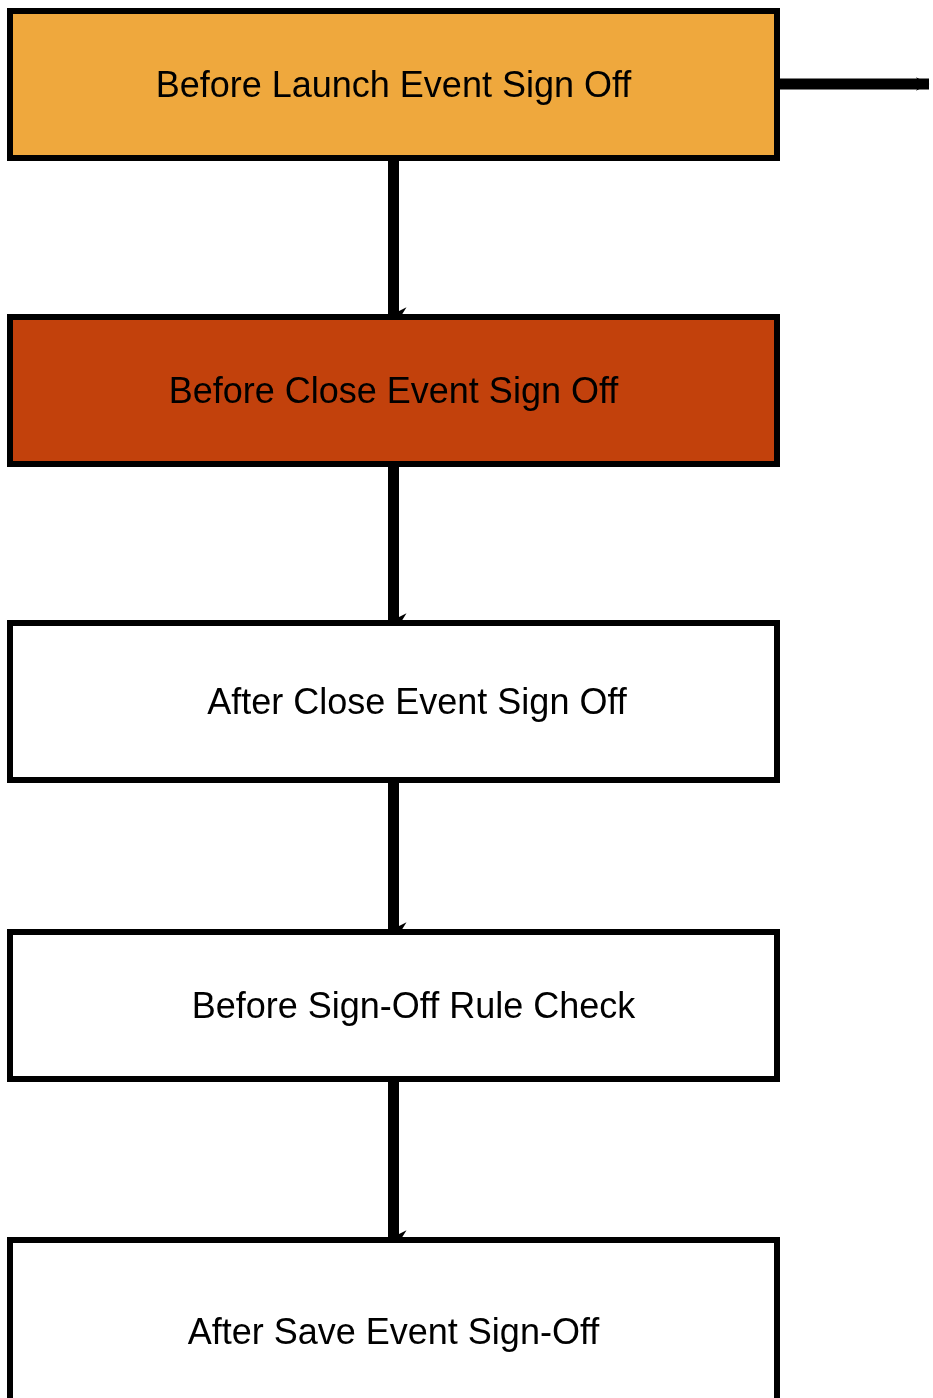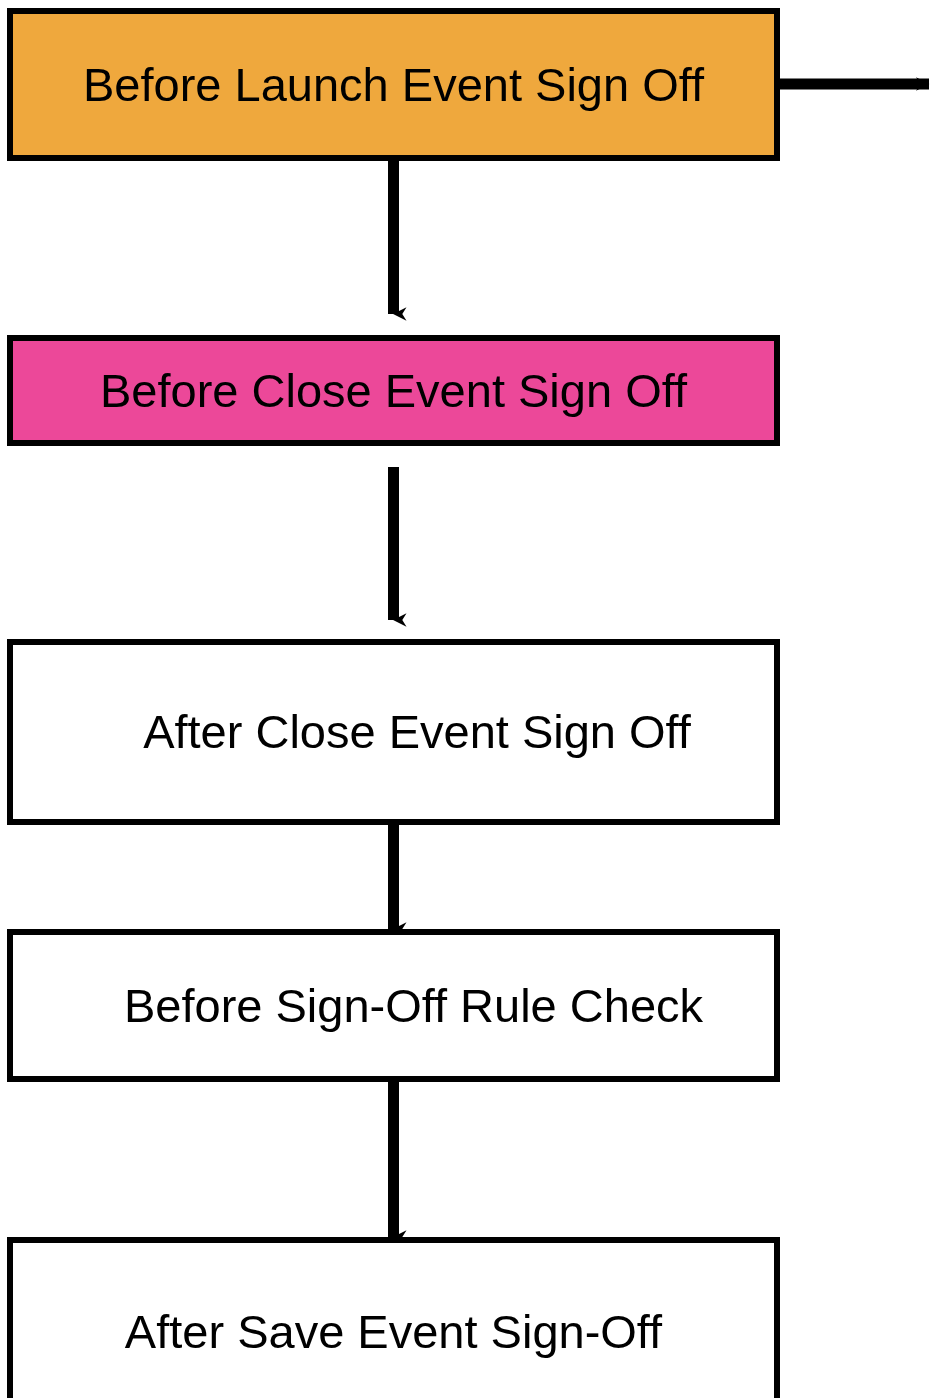--- a/index.html
+++ b/index.html
@@ -29,21 +29,21 @@
     border: 6px solid #000000;
     display: flex;
     align-items: center;
     justify-content: center;
     left: 7px;
     width: 773px;
   }
 
   .node-label {
     font-family: "Liberation Sans", sans-serif;
-    font-size: 47px;
+    font-size: 36px;
     line-height: 1.05;
     color: #000000;
     text-align: center;
     white-space: nowrap;
     letter-spacing: 0px;
   }
 
   .edge-svg {
     position: absolute;
     left: 0;
@@ -77,25 +77,25 @@
 
     <line x1="393.5" y1="1082" x2="393.5" y2="1237" stroke="#000000" stroke-width="11" marker-end="url(#arrowDown)"></line>
 
     <line x1="780" y1="84" x2="929" y2="84" stroke="#000000" stroke-width="11" marker-end="url(#arrowRight)"></line>
   </svg>
 
   <div class="node" style="top:8px; height:153px; background:#efa83d;">
     <span class="node-label">Before Launch Event Sign Off</span>
   </div>
 
-  <div class="node" style="top:314px; height:111px; background:#ec4899;margin-top:21px;">
+  <div class="node" style="top:314px; height:153px; background:#c2410c;">
     <span class="node-label">Before Close Event Sign Off</span>
   </div>
 
-  <div class="node" style="top:639px; height:186px; background:#ffffff;padding-left:47px;">
+  <div class="node" style="top:620px; height:163px; background:#ffffff;padding-left:47px;">
     <span class="node-label">After Close Event Sign Off</span>
   </div>
 
   <div class="node" style="top:929px; height:153px; background:#ffffff;padding-left:40px;">
     <span class="node-label">Before Sign-Off Rule Check</span>
   </div>
 
   <div class="node" style="top:1237px; height:190px; background:#ffffff;">
     <span class="node-label">After Save Event Sign-Off</span>
   </div>

